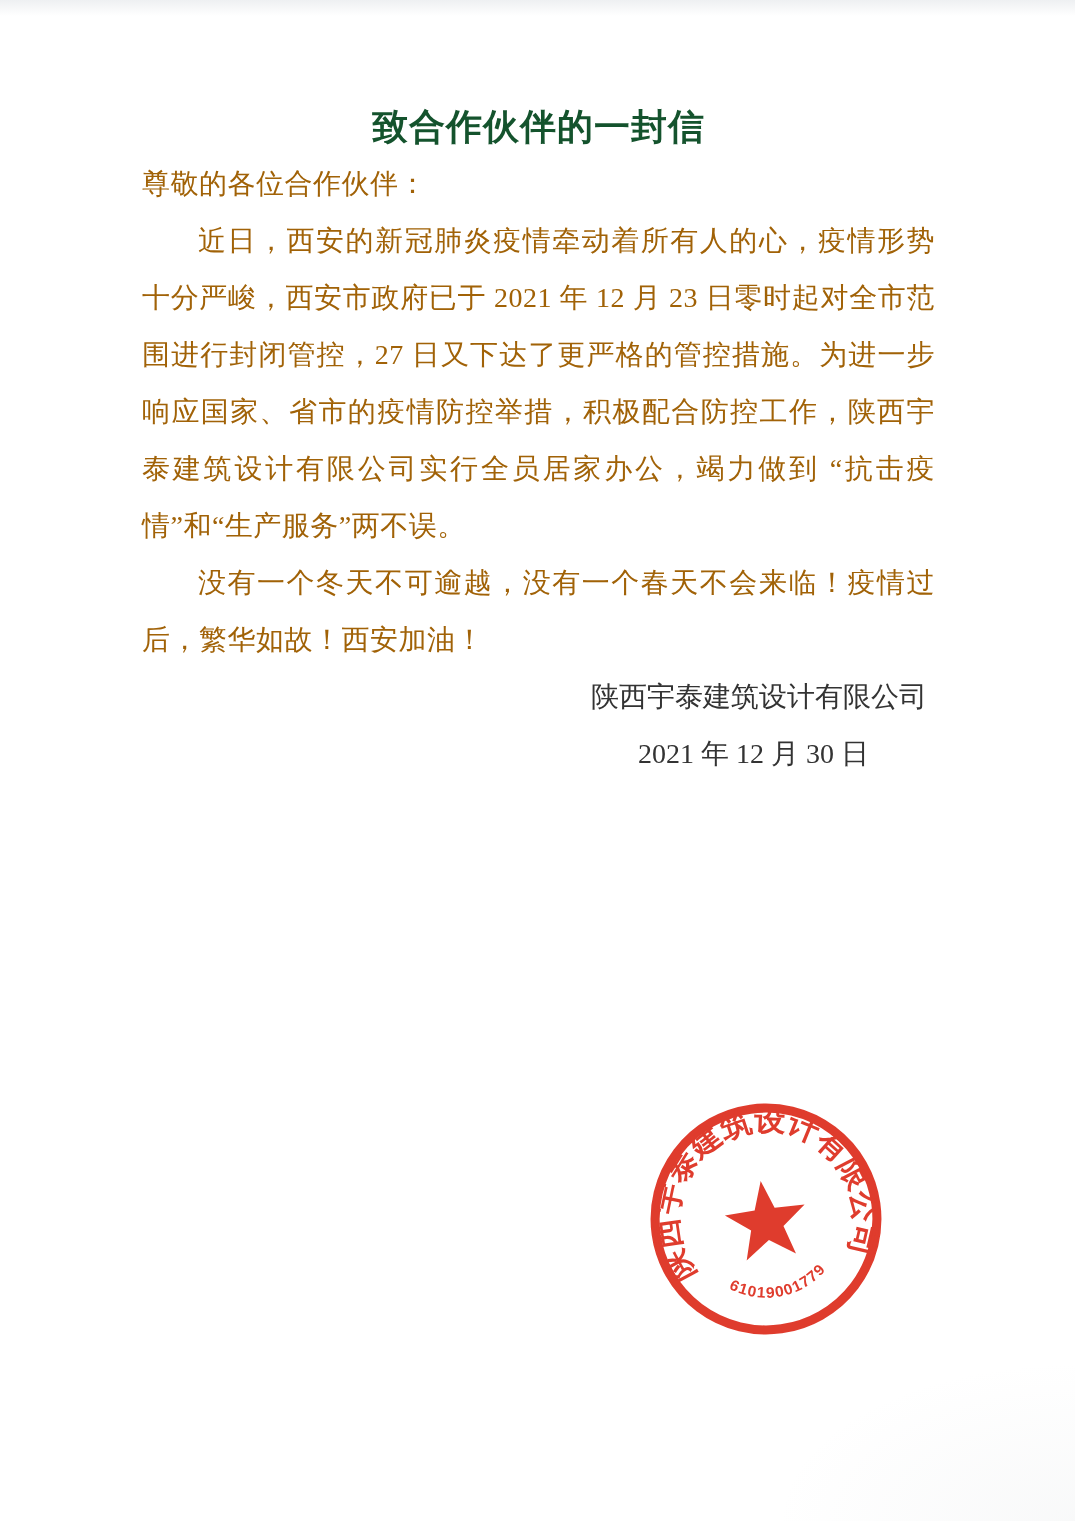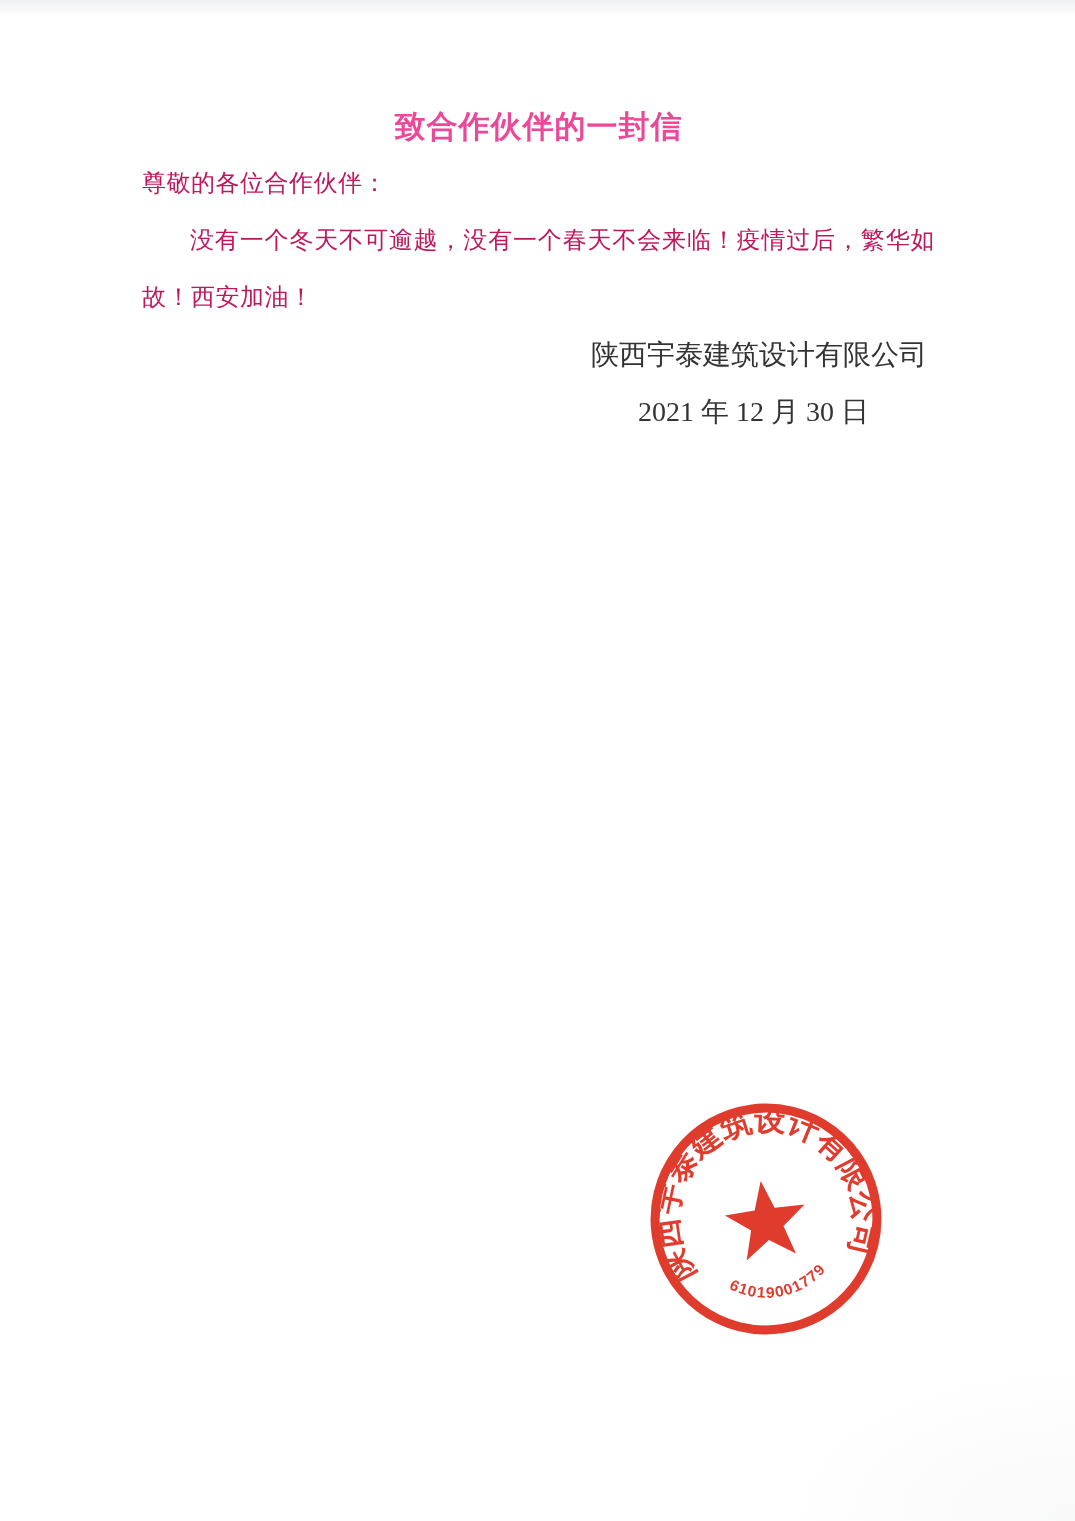--- a/index.html
+++ b/index.html
@@ -36,34 +36,34 @@
   .content {
     position: absolute;
     left: 0; top: 0;
     width: 1075px;
     box-sizing: border-box;
     padding: 103px 140px 0 142px;
   }
   .title {
     margin: 0 0 4px 0;
     text-align: center;
-    font-size: 31px;
+    font-size: 36px;
     line-height: 48px;
     font-weight: bold;
     letter-spacing: 1px;
-    color: #ec4899;
+    color: #14532d;
     font-family: "Liberation Sans", "DejaVu Sans", sans-serif;
   }
   .salutation, .para {
     margin: 0;
-    font-size: 24px;
+    font-size: 28px;
     line-height: 57px;
     text-align: justify;
     letter-spacing: 0.5px;
-    color: #be185d;
+    color: #a16207;
   }
   .para {
     text-indent: 2em;
   }
   .sig-block {
     margin-top: 0;
   }
   .signature {
     margin: 0;
     font-size: 28px;
@@ -94,20 +94,21 @@
   .seal svg { width: 100%; height: 100%; }
 </style>
 </head>
 <body>
 
 <div class="page">
 
   <div class="content">
     <h1 class="title">致合作伙伴的一封信</h1>
     <p class="salutation">尊敬的各位合作伙伴：</p>
+    <p class="para">近日，西安的新冠肺炎疫情牵动着所有人的心，疫情形势十分严峻，西安市政府已于 2021 年 12 月 23 日零时起对全市范围进行封闭管控，27 日又下达了更严格的管控措施。为进一步响应国家、省市的疫情防控举措，积极配合防控工作，陕西宇泰建筑设计有限公司实行全员居家办公，竭力做到 “抗击疫情”和“生产服务”两不误。</p>
     <p class="para">没有一个冬天不可逾越，没有一个春天不会来临！疫情过后，繁华如故！西安加油！</p>
 
     <div class="sig-block">
       <p class="signature">陕西宇泰建筑设计有限公司</p>
       <p class="sig-date">2021 年 12 月 30 日</p>
     </div>
   </div>
 
   <div class="seal">
     <svg viewBox="0 0 240 240" xmlns="http://www.w3.org/2000/svg">

